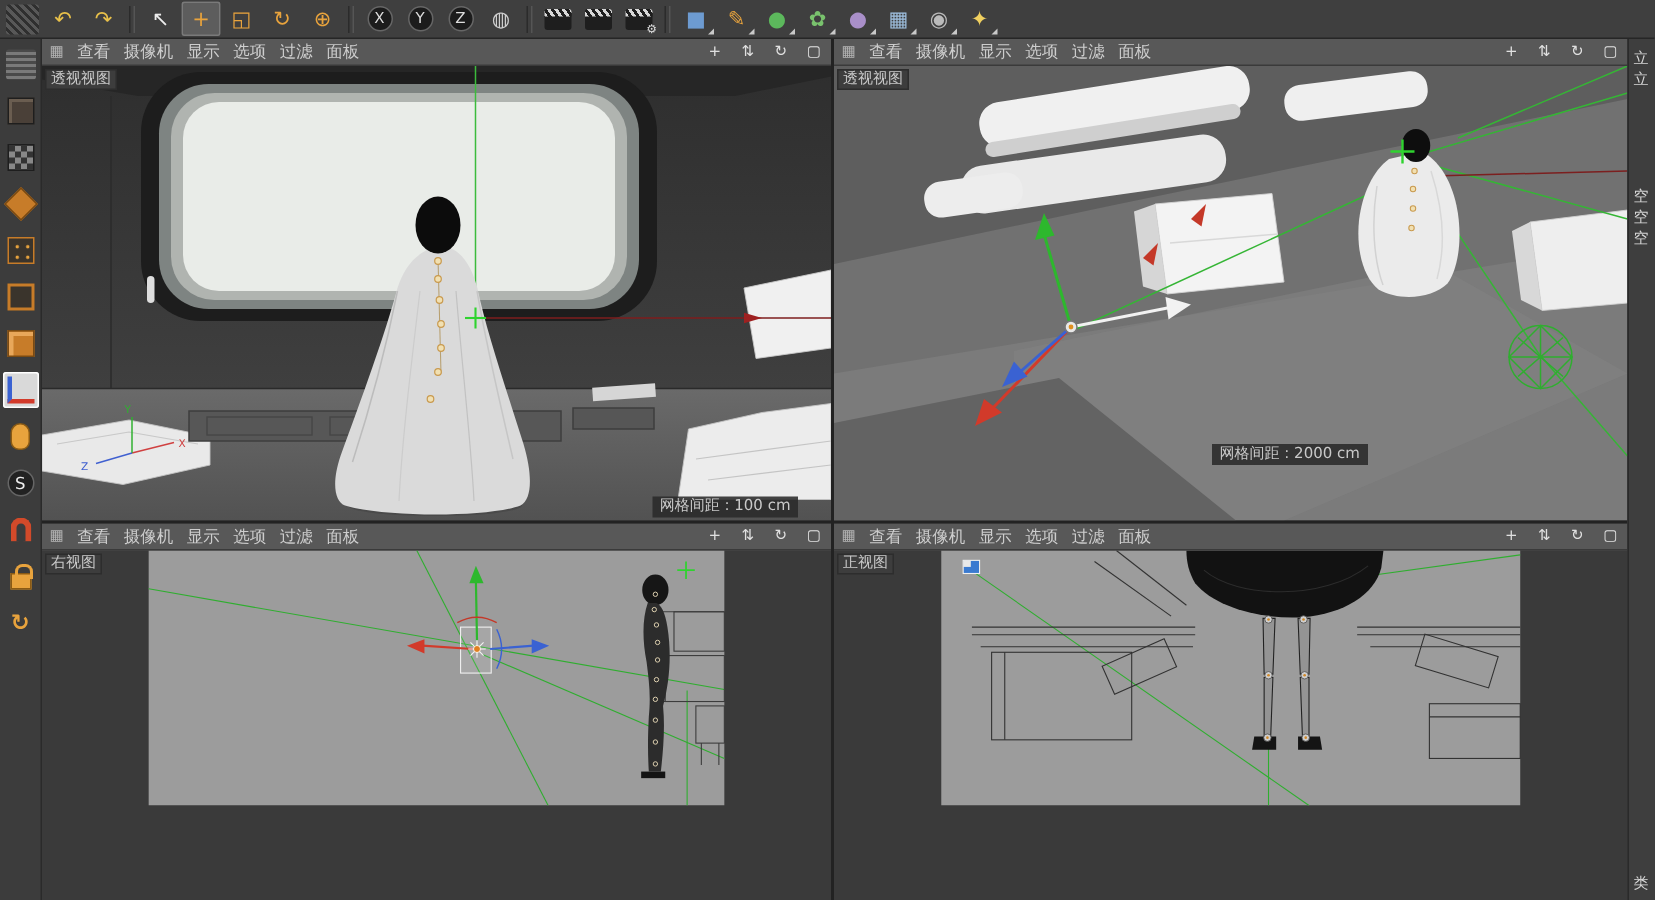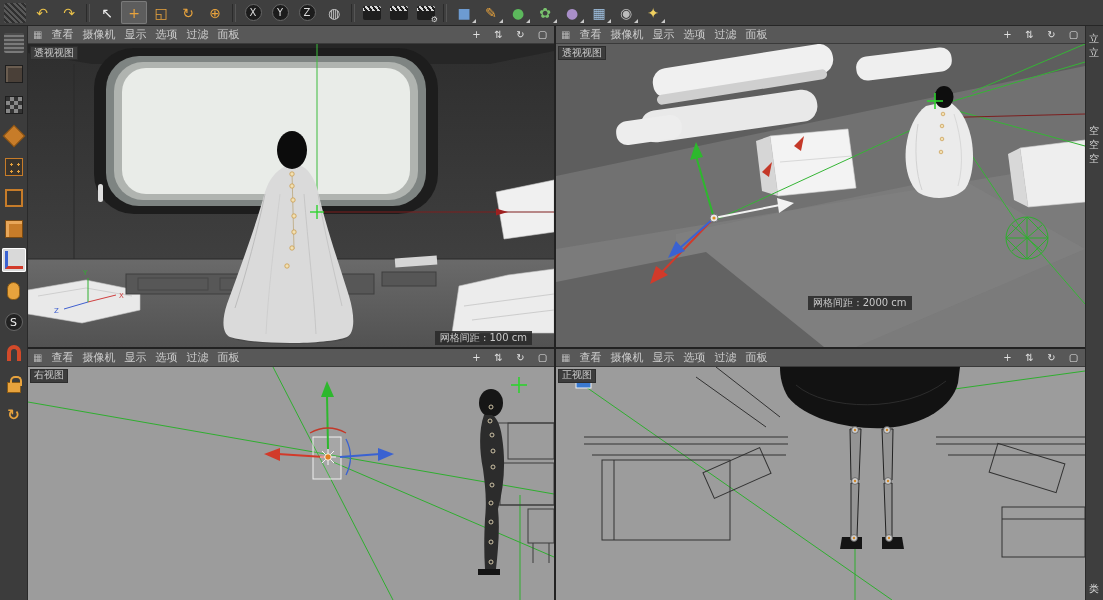--- a/index.html
+++ b/index.html
@@ -56,21 +56,21 @@
   #vp-bl{left:0;top:323px;width:526px;height:251px;}
   #vp-br{left:528px;top:323px;width:529px;height:251px;}
   .vp-menubar{height:18px;background:#585858;border-bottom:1px solid #3a3a3a;display:flex;
     align-items:center;gap:9px;padding:0 5px;font-size:11px;color:#cdcdcd;white-space:nowrap;}
   .vp-menu-lead{font-size:10px;color:#b5b5b5;}
   .vp-menu-item{cursor:default;}
   .vp-spacer{flex:1;}
   .vp-ctrl{width:13px;text-align:center;font-size:10px;color:#e0e0e0;}
   .vp-canvas{position:relative;width:100%;}
   #canvas-tl,#canvas-tr{height:303px;}
-  #canvas-bl,#canvas-br{height:233px;font-family:Liberation Mono, monospace;}
+  #canvas-bl,#canvas-br{height:170px;}
   .vp-canvas svg{position:absolute;left:0;top:0;width:100%;height:100%;display:block;}
   .vp-label{position:absolute;left:2px;top:2px;background:#3d3d3d;border:1px solid #2d2d2d;
     color:#c9c9c9;font-size:10px;line-height:12px;padding:0 3px;z-index:6;}
   .grid-chip{position:absolute;background:rgba(42,42,42,0.88);color:#c9c9c9;font-size:10px;
     line-height:12px;padding:1px 5px;z-index:6;}
   #chip-tl{right:22px;bottom:2px;}
   #chip-tr{left:252px;bottom:37px;}
   
   #right-panel{position:absolute;left:1085px;top:26px;width:18px;height:574px;background:#3e3e3e;
     border-left:1px solid #2a2a2a;z-index:15;}

